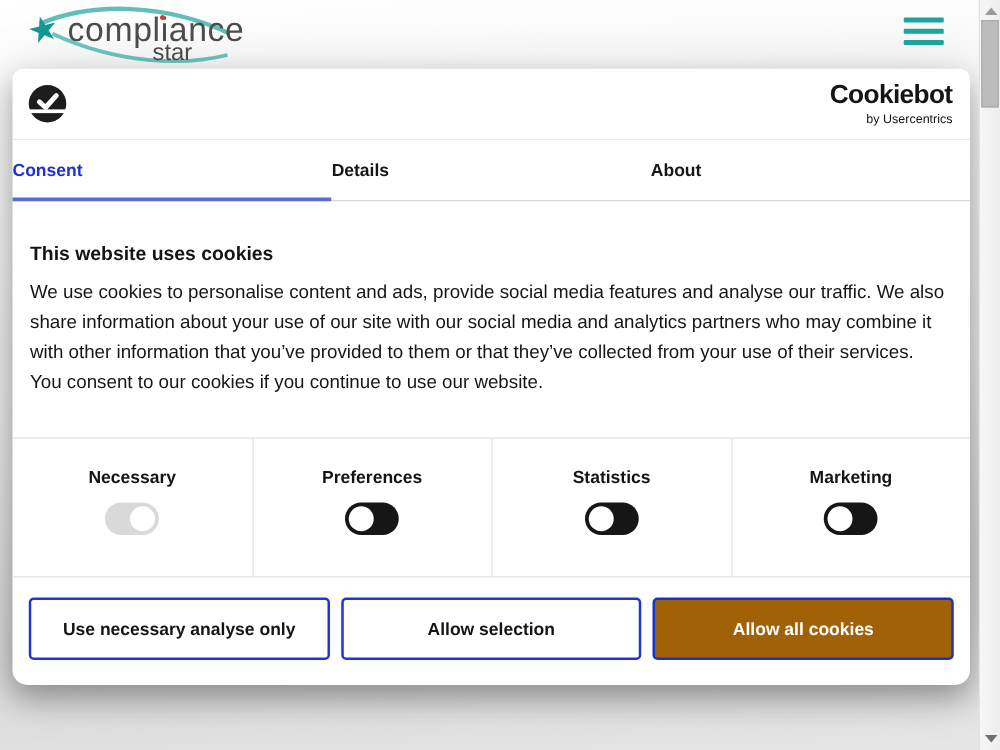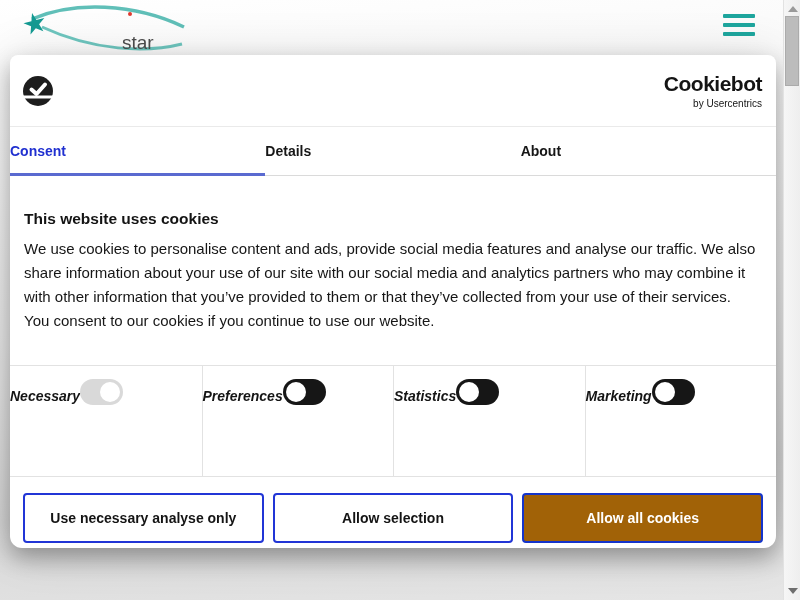--- a/index.html
+++ b/index.html
@@ -27,38 +27,38 @@
     background:linear-gradient(90deg,#f6f6f6,#eeeeee); border-left:1px solid #e2e2e2; z-index:50; }
   .scroll-arrow-up, .scroll-arrow-down { position:absolute; left:4px; width:0; height:0; }
   .scroll-arrow-up { top:6px; border-left:5px solid transparent; border-right:5px solid transparent; border-bottom:6px solid #9a9a9a; }
   .scroll-arrow-down { bottom:6px; border-left:5px solid transparent; border-right:5px solid transparent; border-top:6px solid #6e6e6e; }
   .scroll-thumb { position:absolute; left:1px; top:16px; width:14px; height:70px; background:#bcbcbc; border:1px solid #ababab; }
 
   
   .dialog { position:absolute; left:10px; top:55px; width:766px; height:493px; background:#fff;
     border-radius:8px 8px 12px 12px; box-shadow:0 10px 22px rgba(0,0,0,.30), 0 2px 50px rgba(0,0,0,.12); z-index:10; }
 
-  .dlg-header { height:72px; display:flex; align-items:center; justify-content:space-between;
+  .dlg-header { height:57px; display:flex; align-items:center; justify-content:space-between;
     padding:0 14px 0 12px; border-bottom:1px solid #eaeaea; }
   .cb-wordmark-wrap { text-align:right; line-height:1; }
   .cb-wordmark { font-size:21px; font-weight:bold; letter-spacing:-.5px; color:#141414; }
   .cb-byline { font-size:10px; color:#141414; margin-top:5px; }
 
   .tabs { display:flex; height:49px; border-bottom:1px solid #dadada; }
   .tab { flex:1; position:relative; display:flex; align-items:center; 
     font-size:14px; font-weight:bold; color:#161616; cursor:pointer; }
   .tab.active { color:#2030d0; }
   .tab-indicator { position:absolute; left:0; bottom:-1px; width:100%; height:3px; background:#5a6ad0; }
 
   .dlg-title { margin:34px 14px 0; font-size:15.5px; font-weight:bold; color:#141414; }
   .dlg-desc { margin:9px 16px 0 14px; font-size:15px; line-height:24px; color:#161616; }
 
   .categories { margin-top:32px; height:112px; border-top:1px solid #e2e2e2; border-bottom:1px solid #e2e2e2;
     display:grid; grid-template-columns:repeat(4,1fr); }
-  .category { display:flex; flex-direction:row; border-left:1px solid #e2e2e2;font-style:italic; }
+  .category { display:flex; flex-direction:column; align-items:center; border-left:1px solid #e2e2e2; }
   .category:first-child { border-left:none; }
   .cat-label { margin-top:22px; font-size:14px; font-weight:bold; color:#141414; }
   .toggle { margin-top:13px; width:43px; height:26px; border-radius:13px; position:relative; cursor:pointer; }
   .toggle .knob { position:absolute; top:3px; width:20px; height:20px; border-radius:50%; background:#fff; }
   .toggle.off-dark { background:#161616; }
   .toggle.off-dark .knob { left:3px; }
   .toggle.on-gray { background:#d9d9d9; cursor:default; }
   .toggle.on-gray .knob { right:3px; }
 
   .btn-row { margin:16px 13px 0; display:flex; gap:9px; }
@@ -70,20 +70,21 @@
 </head>
 <body>
 
 <div class="top-bar">
   <div class="site-logo">
     <svg class="swoosh" width="175" height="52" viewBox="0 0 175 52">
       <path d="M18 16 C 60 -2, 120 0, 170 24" fill="none" stroke="#4fb8b0" stroke-width="3.5" opacity="0.9"></path>
       <path d="M28 24 C 80 48, 132 50, 168 41" fill="none" stroke="#5ec0b8" stroke-width="3" opacity="0.9"></path>
     </svg>
     <span class="star-glyph">★</span>
+    <span class="brand-main">compliance</span>
     <span class="brand-dot"></span>
     <span class="brand-sub">star</span>
   </div>
   <div class="menu-btn">
     <div class="bar"></div>
     <div class="bar"></div>
     <div class="bar"></div>
   </div>
 </div>
 

